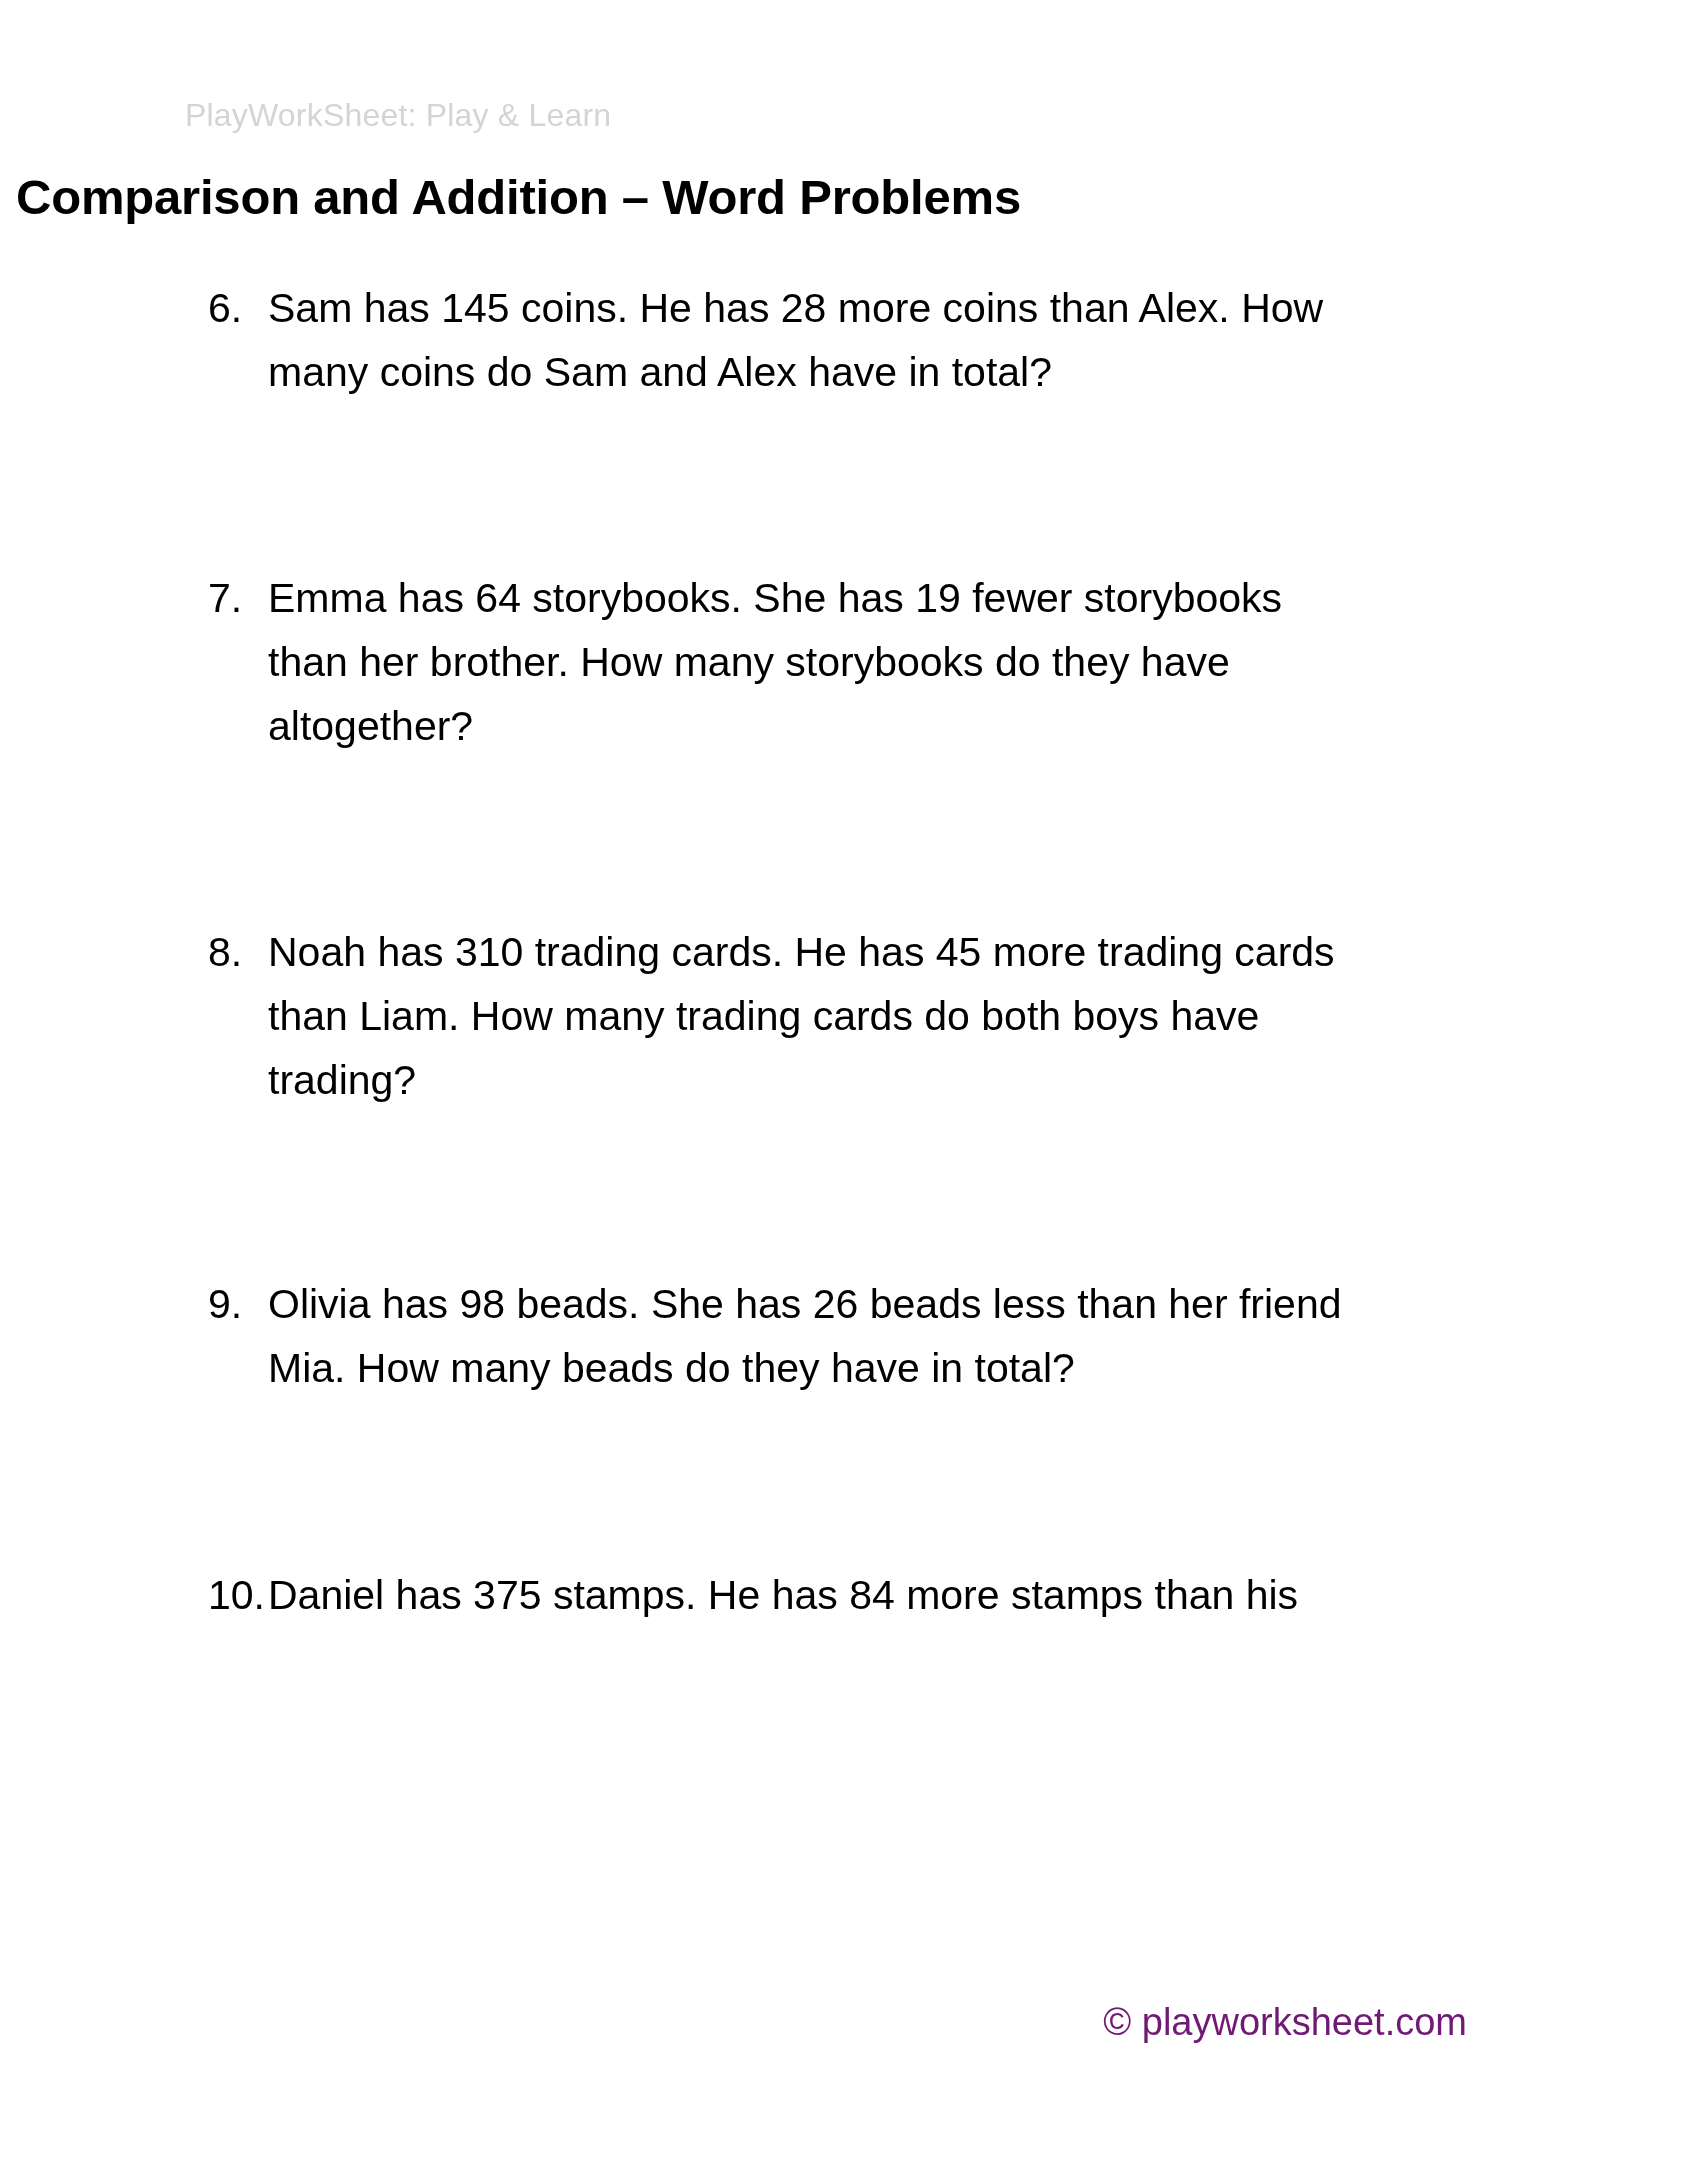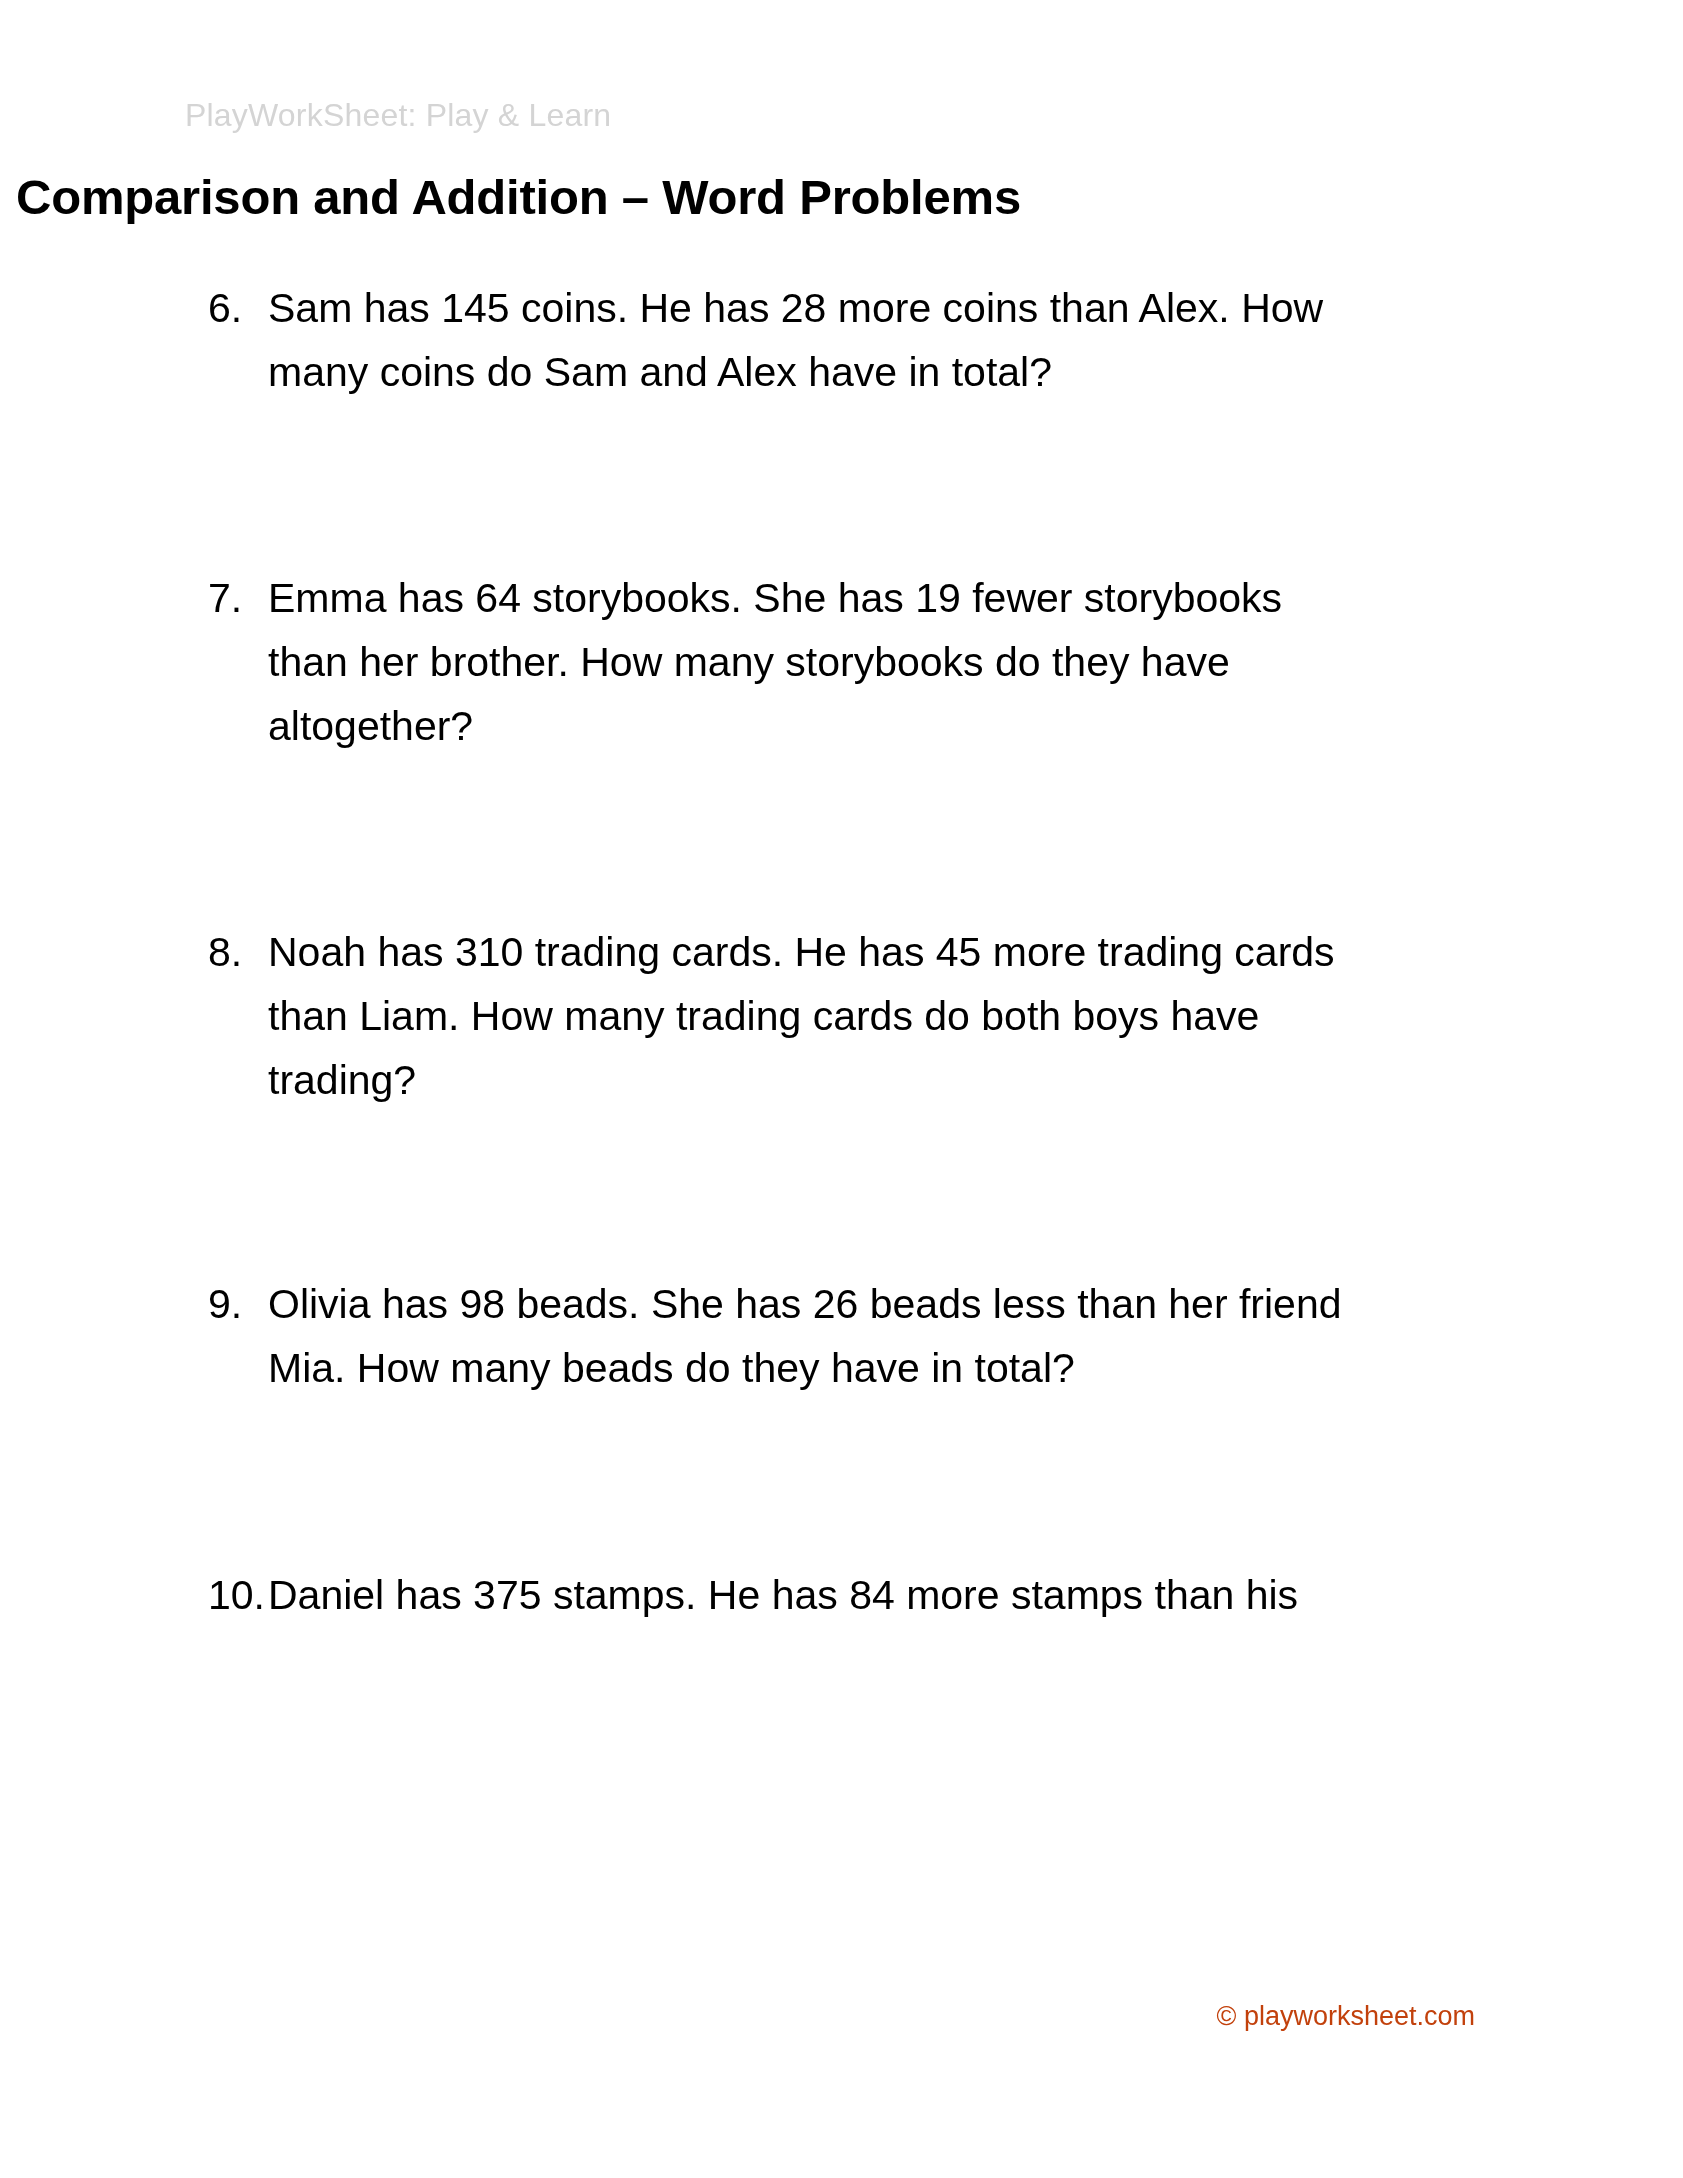--- a/index.html
+++ b/index.html
@@ -52,24 +52,24 @@
     .problem .text {
       margin-left: 60px;
       width: 1168px;
     }
     .problem .line {
       display: block;
       white-space: nowrap;
     }
     .footer {
       position: absolute;
-      right: 208px;
+      right: 216px;
       top: 2001px;
-      font-size: 27px;
-      color: #c2410c;
+      font-size: 38px;
+      color: #701a75;
       white-space: nowrap;
     }
   </style>
 </head>
 <body>
 
 <div class="header">PlayWorkSheet: Play &amp; Learn</div>
 
 <h1 class="title" style="margin:0;">Comparison and Addition – Word Problems</h1>
 

